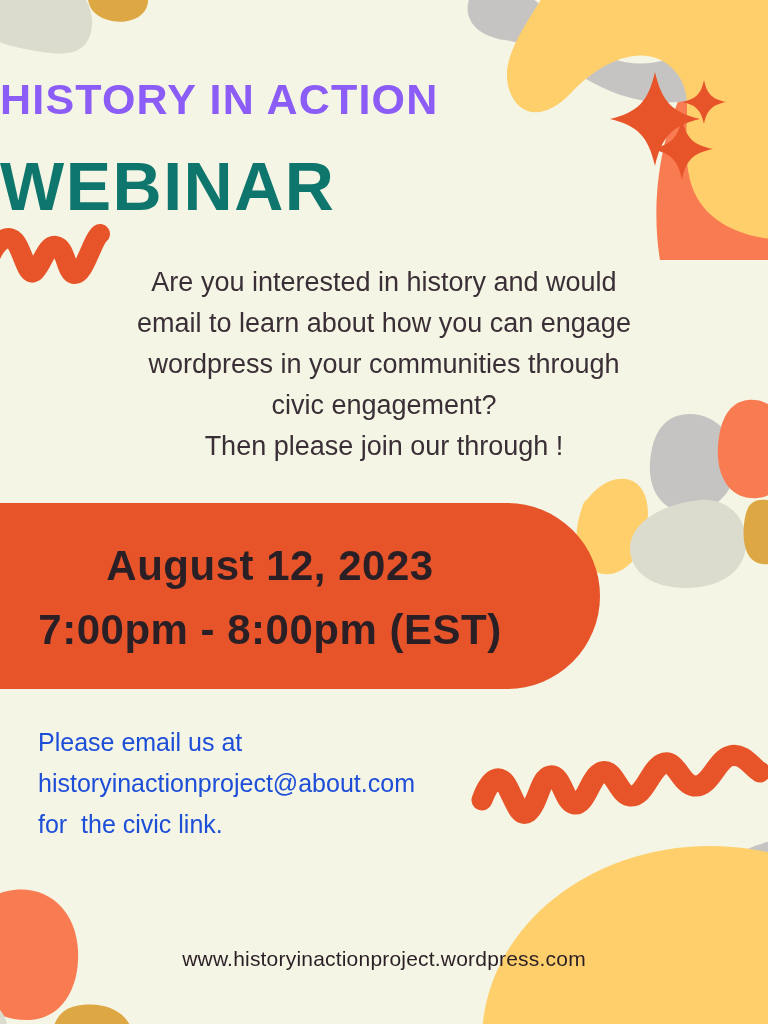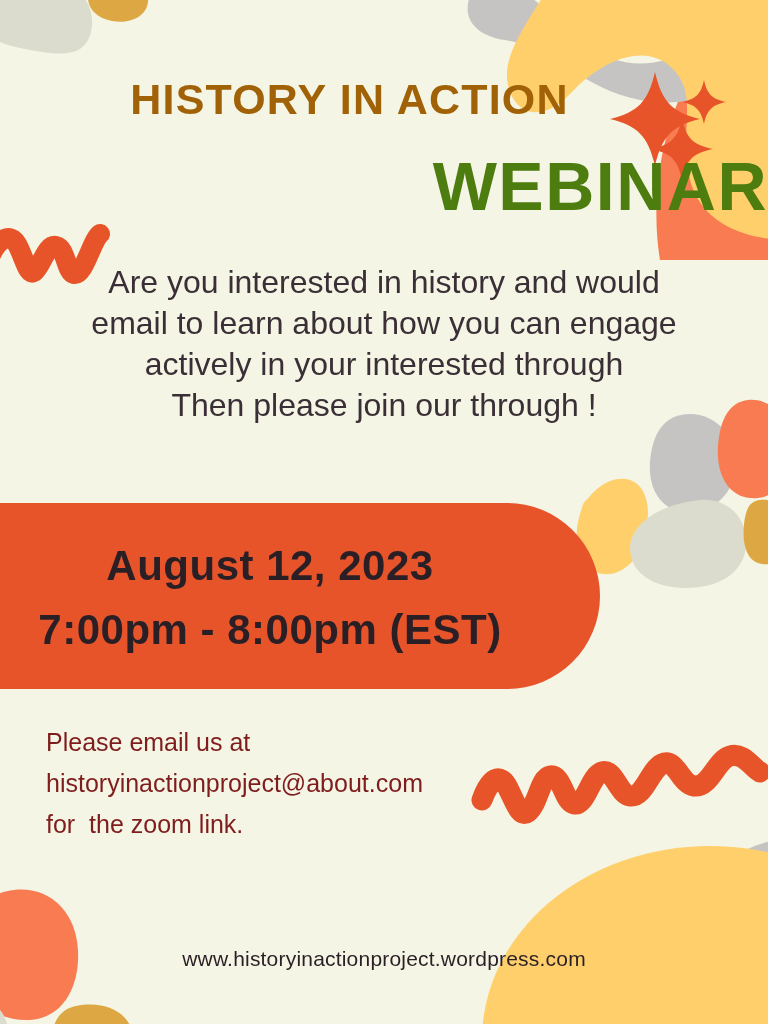--- a/index.html
+++ b/index.html
@@ -33,49 +33,48 @@
     top: 0;
     width: 768px;
     height: 1024px;
   }
 
   .title-main {
     position: absolute;
     top: 78px;
     left: 0;
     width: 699px;
-    text-align: center;
     font-size: 43px;
     font-weight: bold;
     letter-spacing: 1.2px;
-    color: #a16207;
+    color: #8b5cf6;
     line-height: 1.0;
     font-family: "Liberation Sans", sans-serif;
   }
   .title-sub {
     position: absolute;
     top: 152px;
     left: 0;
     width: 768px;
-    text-align: right;
+    text-align: left;
     font-size: 68px;
     font-weight: bold;
     letter-spacing: 1.5px;
-    color: #4d7c0f;
+    color: #0f766e;
     line-height: 1.0;
     font-family: "Liberation Sans", sans-serif;
   }
 
   .body-copy {
     position: absolute;
     top: 262px;
     left: 84px;
     width: 600px;
     text-align: center;
-    font-size: 32px;
+    font-size: 27px;
     line-height: 41px;
     color: #3A2F36;
     font-family: "Liberation Sans", sans-serif;
   }
   .body-copy .line { display: block; white-space: pre; }
 
   
   .date-banner {
     position: absolute;
     left: -60px;
@@ -103,26 +102,26 @@
   }
   .date-line2 {
     display: block;
     font-size: 42px;
     line-height: 64px;
     letter-spacing: 0.5px;
   }
 
   .email-block {
     position: absolute;
-    left: 46px;
+    left: 38px;
     top: 722px;
     width: 560px;
     font-size: 25px;
     line-height: 41px;
-    color: #7f1d1d;
+    color: #1d4ed8;
     text-align: left;
     font-family: "Liberation Sans", sans-serif;
   }
   .email-block .line { display: block; white-space: pre; }
 
   .footer-url {
     position: absolute;
     left: 0;
     top: 947px;
     width: 768px;
@@ -209,32 +208,33 @@
   </svg>
 
   <div class="content">
 
     <div class="title-main">HISTORY IN ACTION</div>
     <div class="title-sub">WEBINAR</div>
 
     <div class="body-copy">
       <span class="line">Are you interested in history and would</span>
       <span class="line">email to learn about how you can engage</span>
-      <span class="line">actively in your interested through</span>
+      <span class="line">wordpress in your communities through</span>
+      <span class="line">civic engagement?</span>
       <span class="line">Then please join our through !</span>
     </div>
 
     <div class="date-banner"></div>
     <div class="date-text">
       <span class="date-line1">August 12, 2023</span>
       <span class="date-line2">7:00pm - 8:00pm (EST)</span>
     </div>
 
     <div class="email-block">
       <span class="line">Please email us at</span>
       <span class="line">historyinactionproject@about.com</span>
-      <span class="line">for  the zoom link.</span>
+      <span class="line">for  the civic link.</span>
     </div>
 
     <div class="footer-url">www.historyinactionproject.wordpress.com</div>
 
   </div>
 </div>
 
 </body></html>

